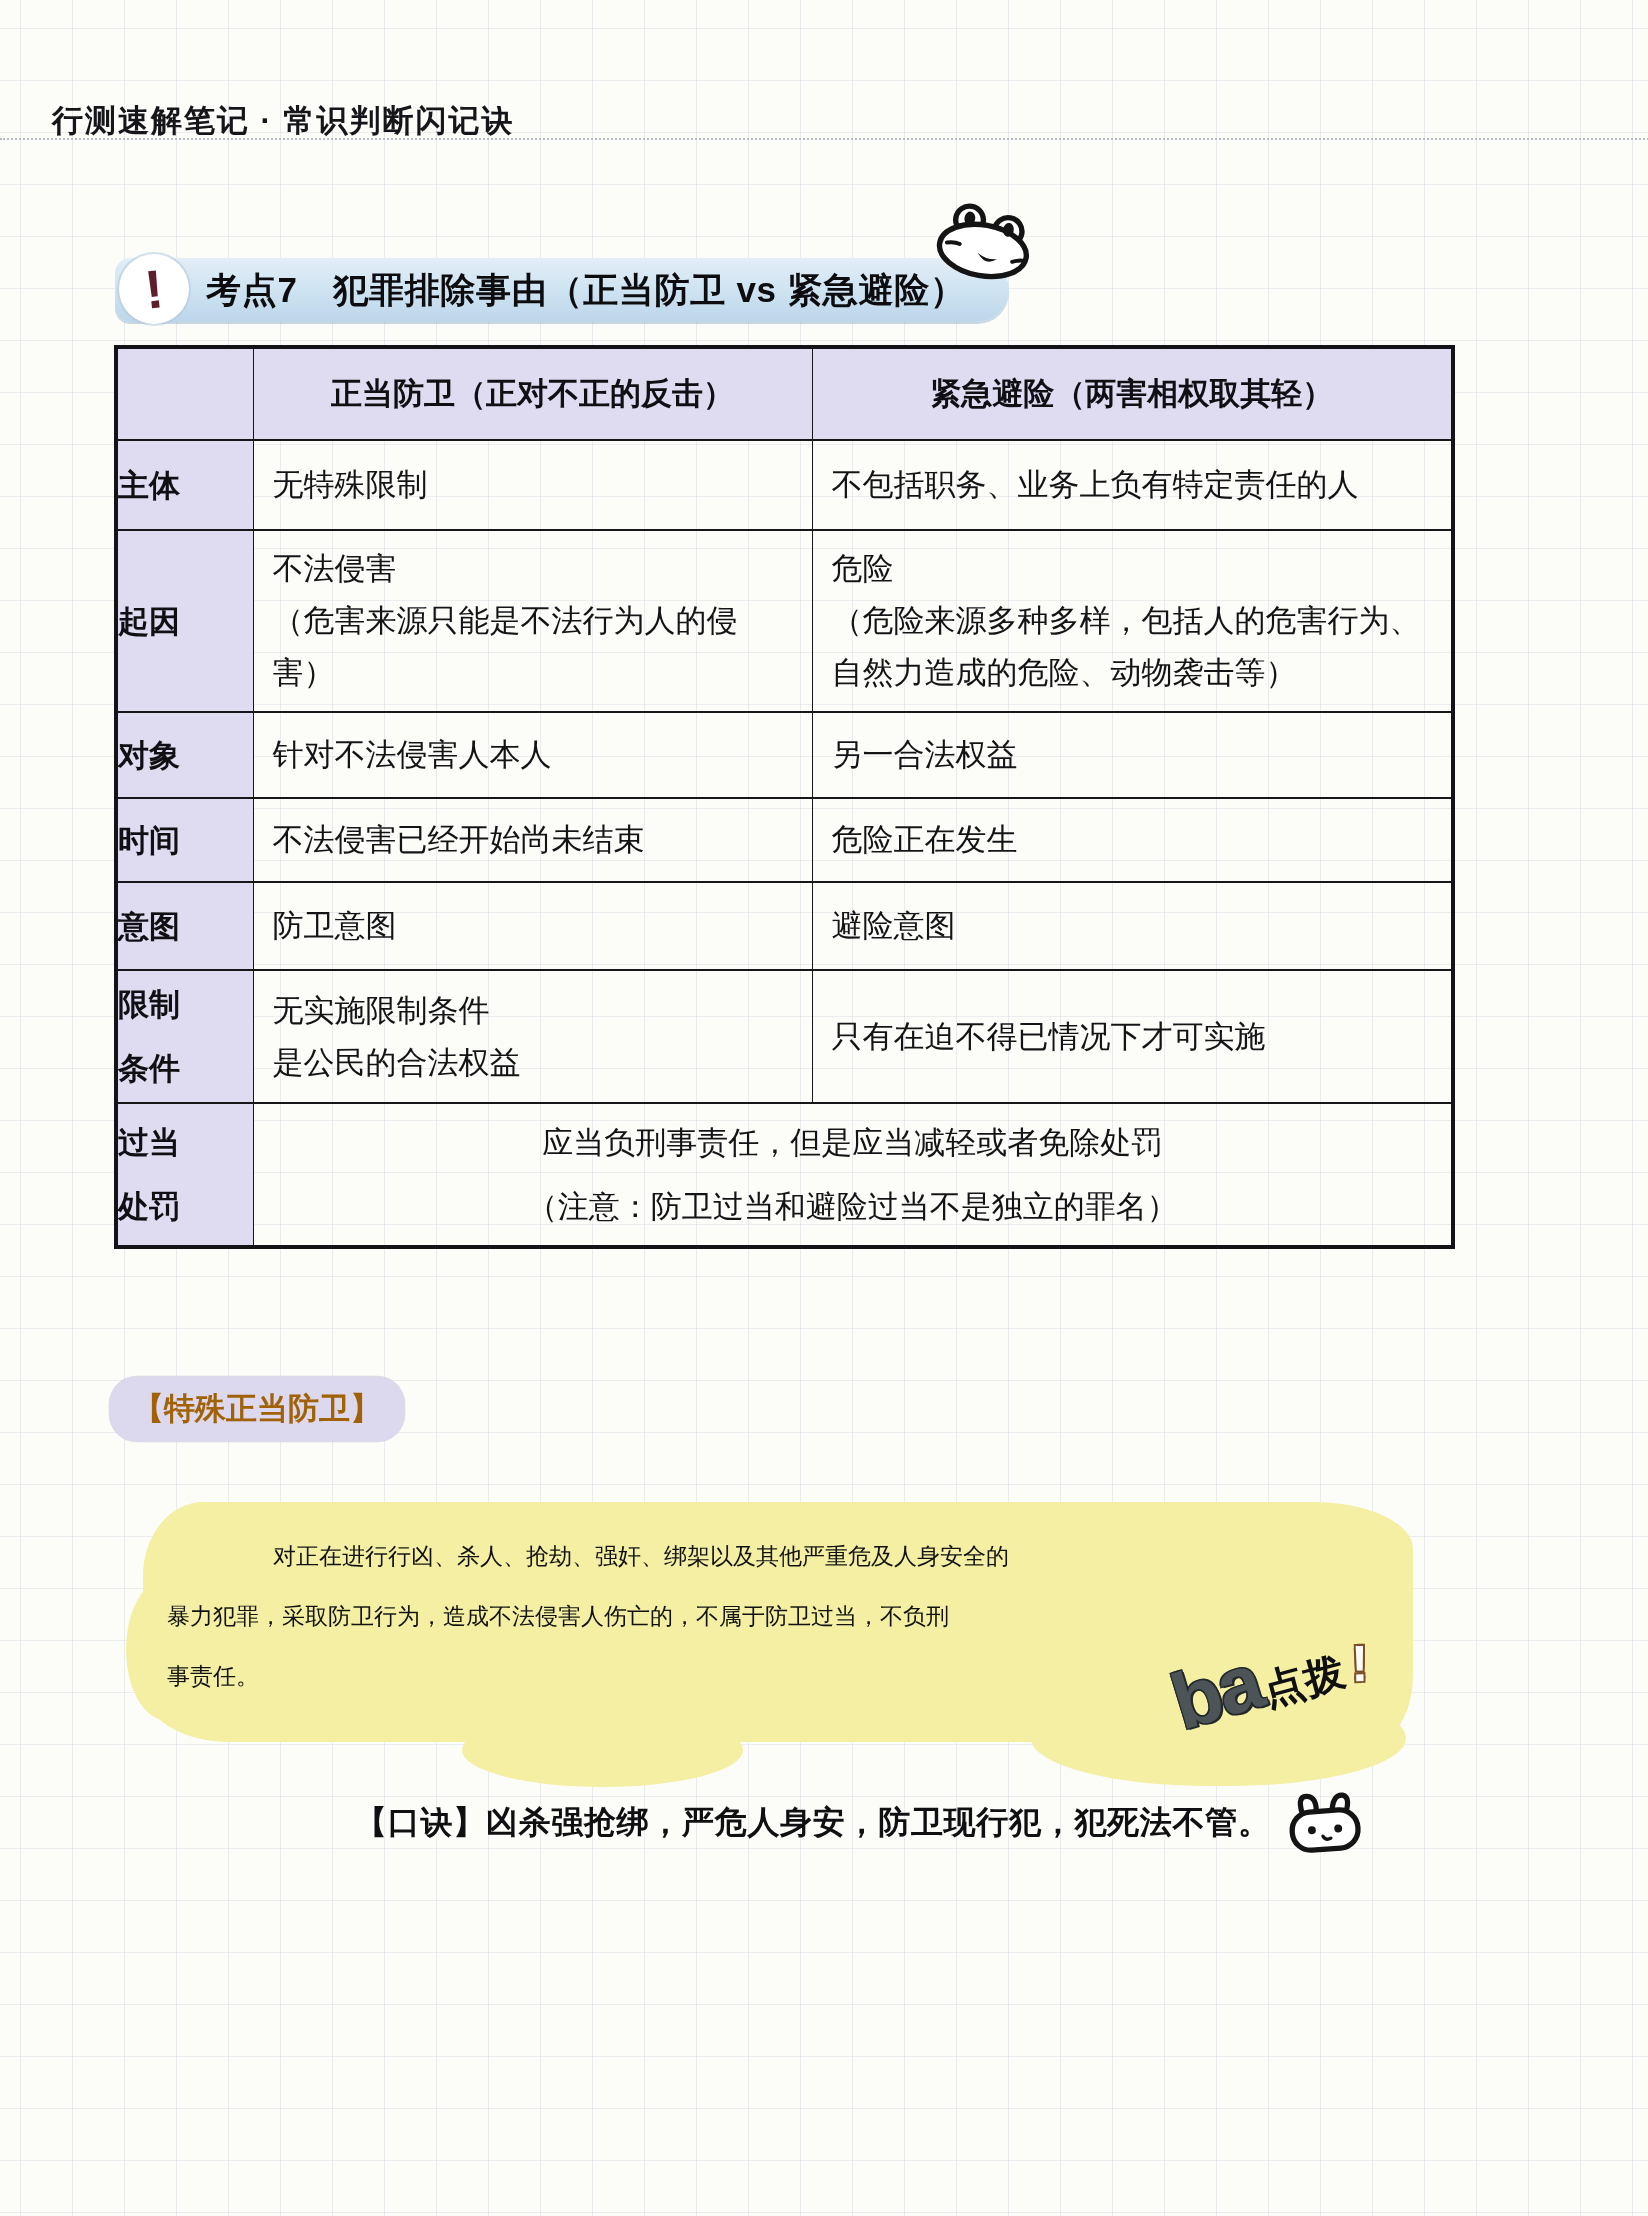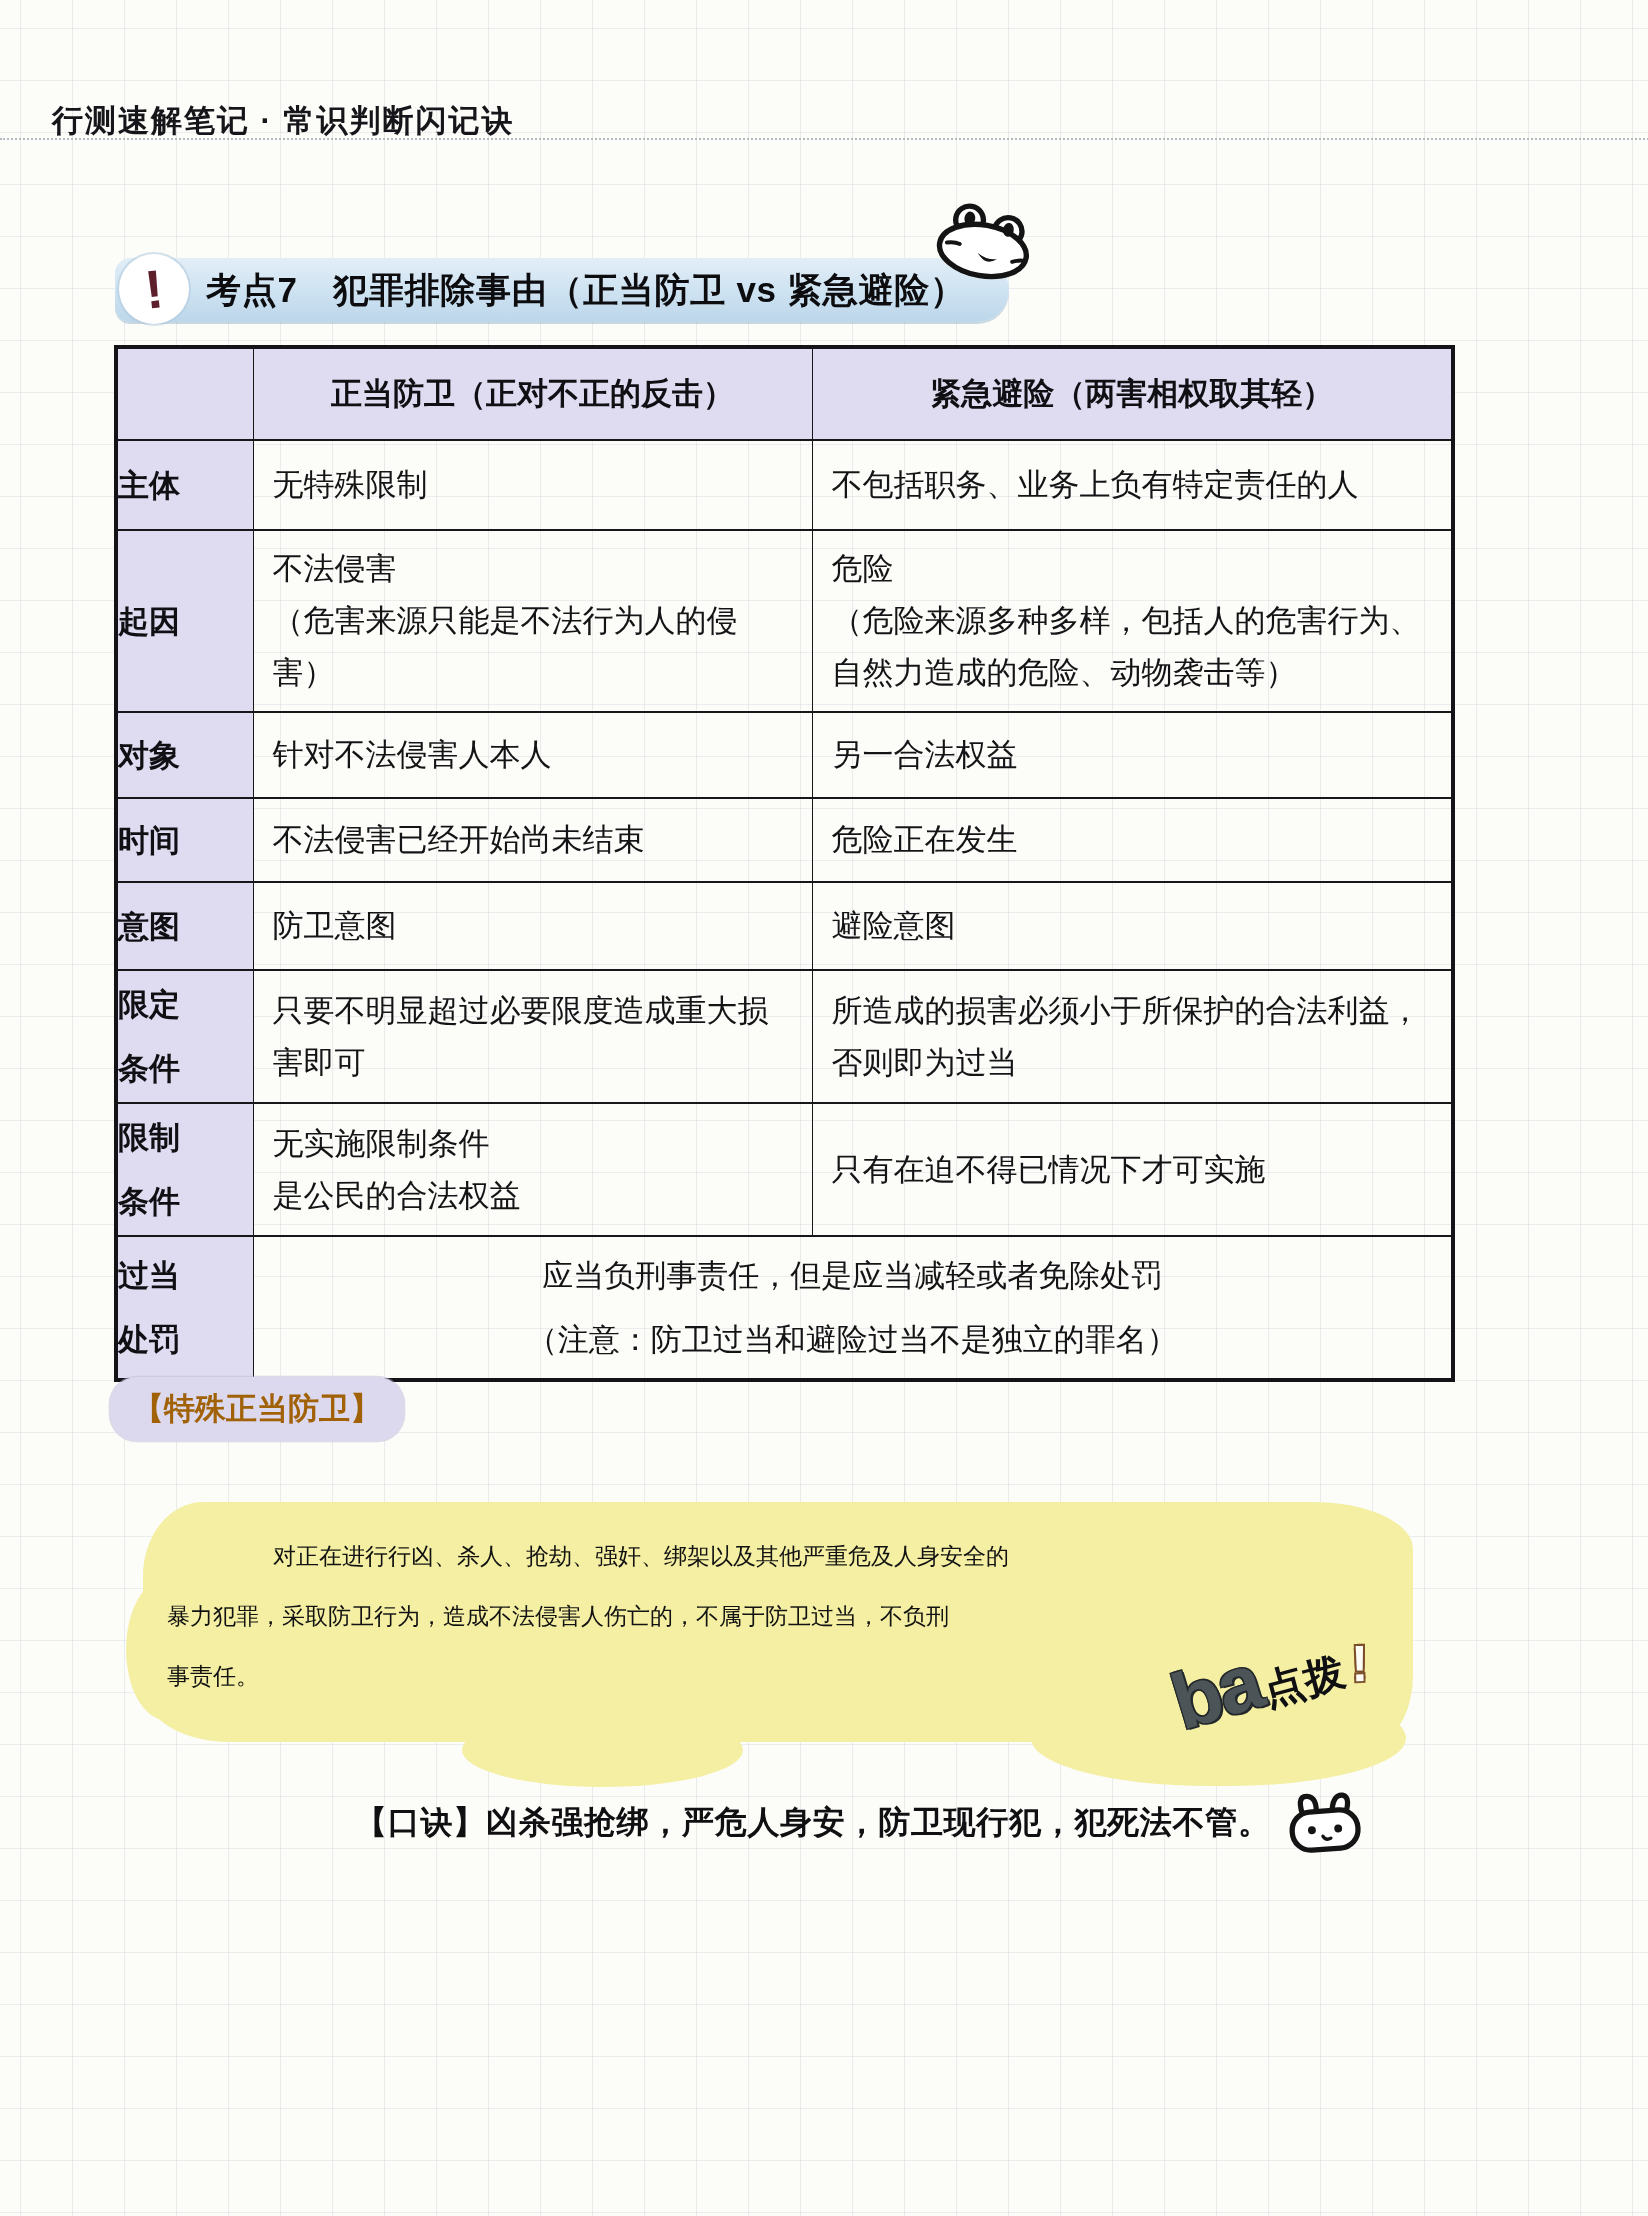--- a/index.html
+++ b/index.html
@@ -149,29 +149,20 @@
       <tr>
         <td class="lab" style="height:86px"><span>意图</span></td>
         <td class="cell">
               <div>防卫意图</div>
             </td>
         <td class="cell">
               <div>避险意图</div>
             </td>
       </tr>
       <tr>
-        <td class="lab" style="height:131px"><span>限定条件</span></td>
-        <td class="cell">
-              <div>只要不明显超过必要限度造成重大损害即可</div>
-            </td>
-        <td class="cell">
-              <div>所造成的损害必须小于所保护的合法利益，否则即为过当</div>
-            </td>
-      </tr>
-      <tr>
         <td class="lab" style="height:131px"><span>限制条件</span></td>
         <td class="cell">
           <div>无实施限制条件</div>
           <div>是公民的合法权益</div>
         </td>
         <td class="cell">
               <div>只有在迫不得已情况下才可实施</div>
             </td>
       </tr>
       <tr>

